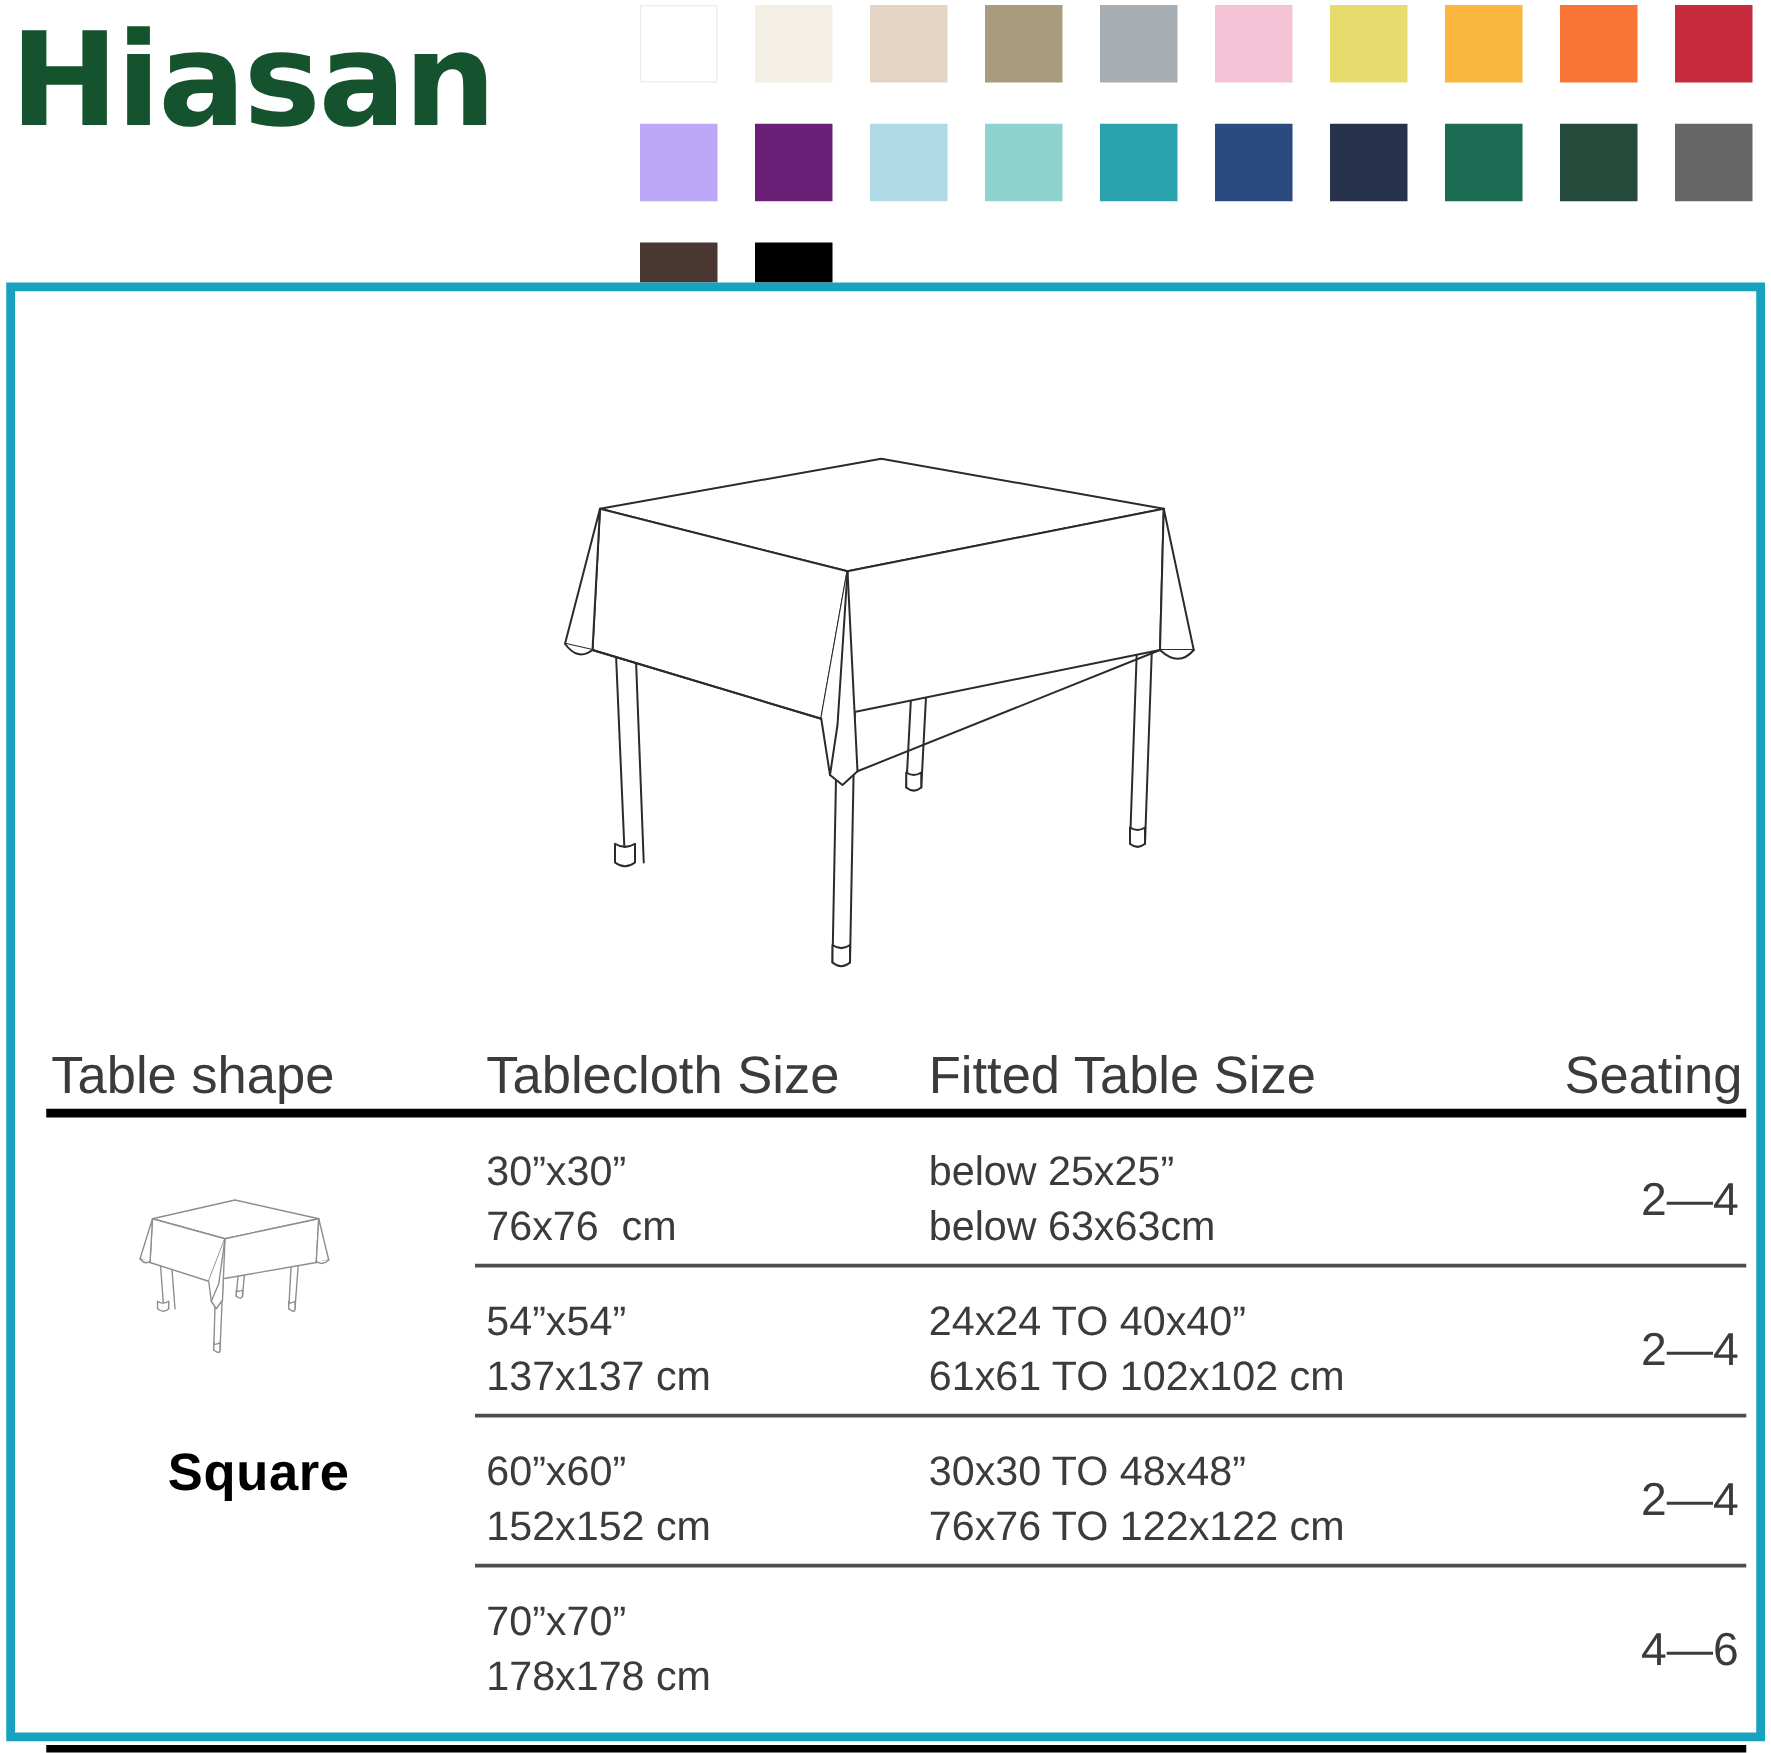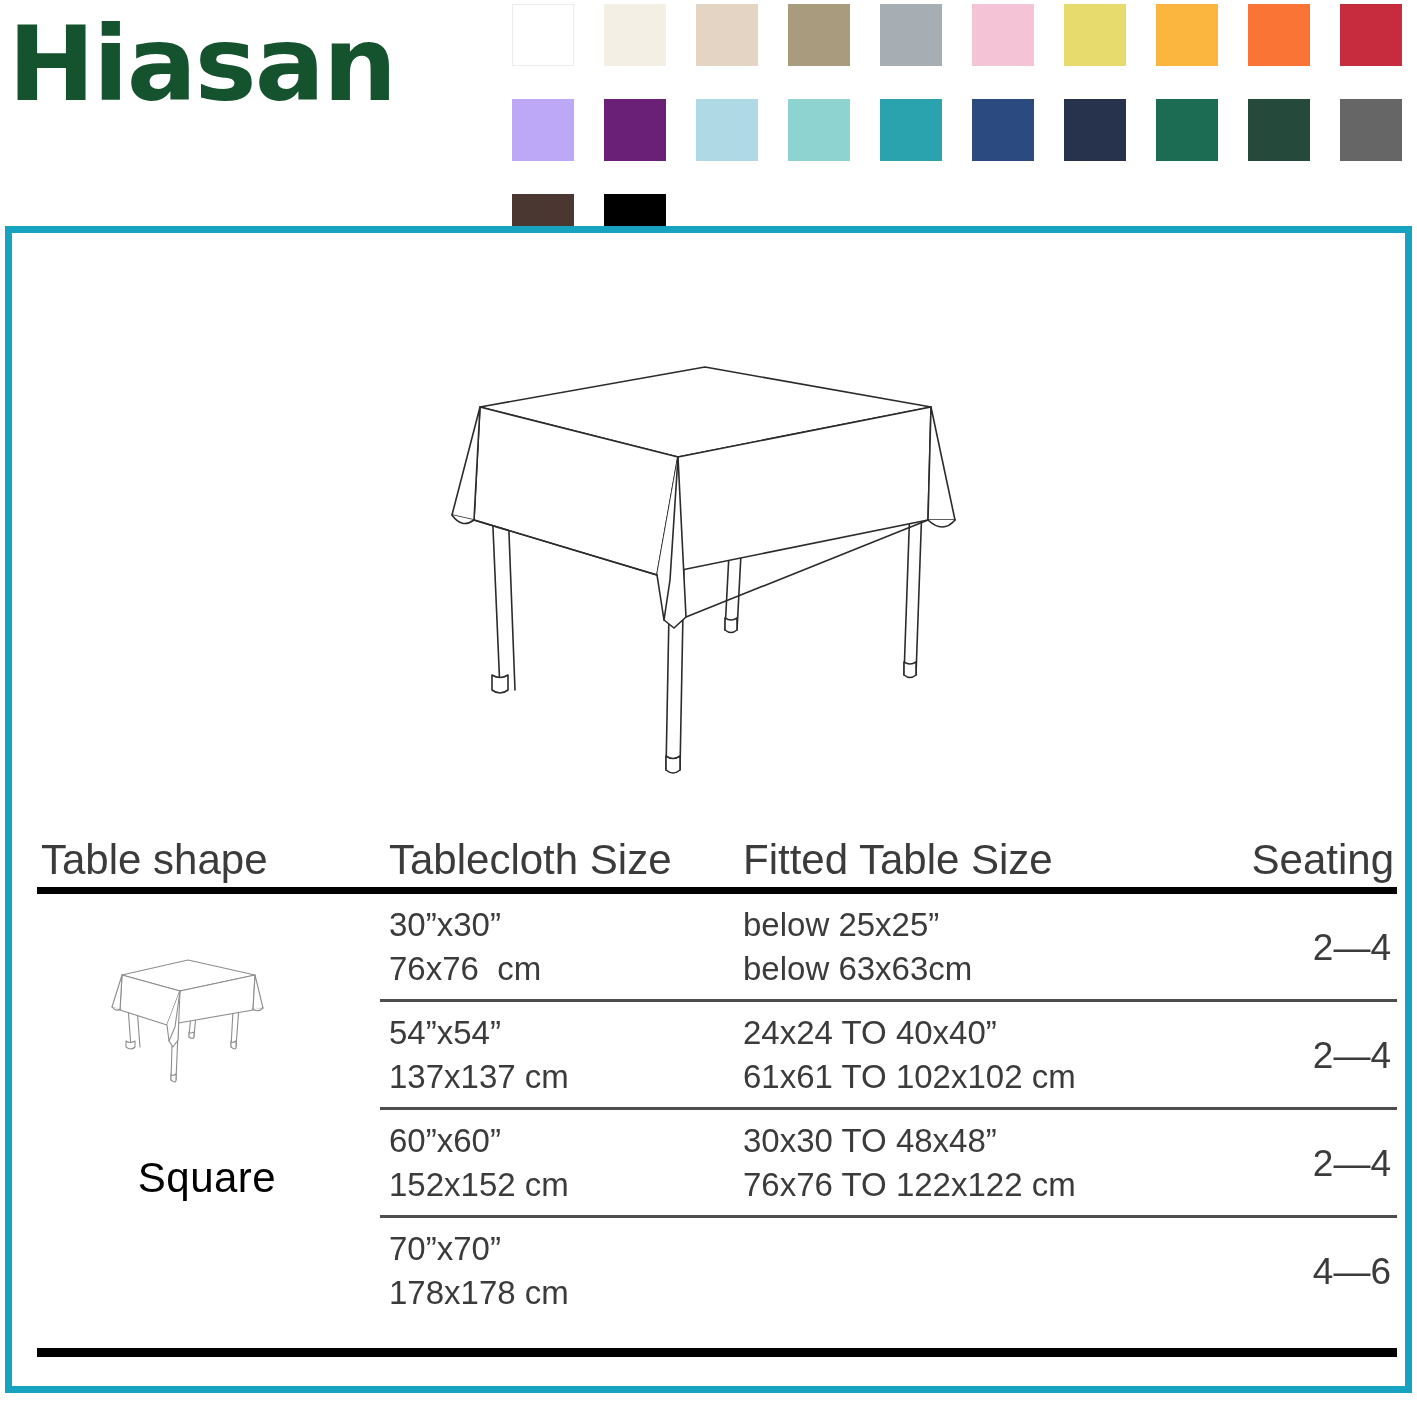--- a/index.html
+++ b/index.html
@@ -77,20 +77,21 @@
   .rule-top {
     height: 7px; background: #000;
     margin-top: 6px; width: 100%;
   }
 
   .tbody { position: relative; }
 
   .row {
     position: relative;
     height: 108px;
+    margin-top: 12px;
   }
   .row .sep {
     position: absolute;
     left: 343px; right: 0; bottom: 0;
     height: 3px; background: #4d4d4d;
   }
 
   .cell {
     position: absolute;
     font-size: 33px;
@@ -117,21 +118,21 @@
   #shape-cell {
     position: absolute;
     left: 45px; top: 722px;
     width: 300px;
     text-align: center;
   }
   #shape-icon { width: 225px; height: 175px; margin: 0 auto; display: block; }
   #shape-label {
     margin-top: 24px;
     font-size: 42px;
-    font-weight: 400;
+    font-weight: 700;
     color: #000;
     letter-spacing: 0.5px;
   }
 </style>
 </head>
 <body>
 
 <div id="page">
 
   <div id="brand-logo">Hiasan</div>

